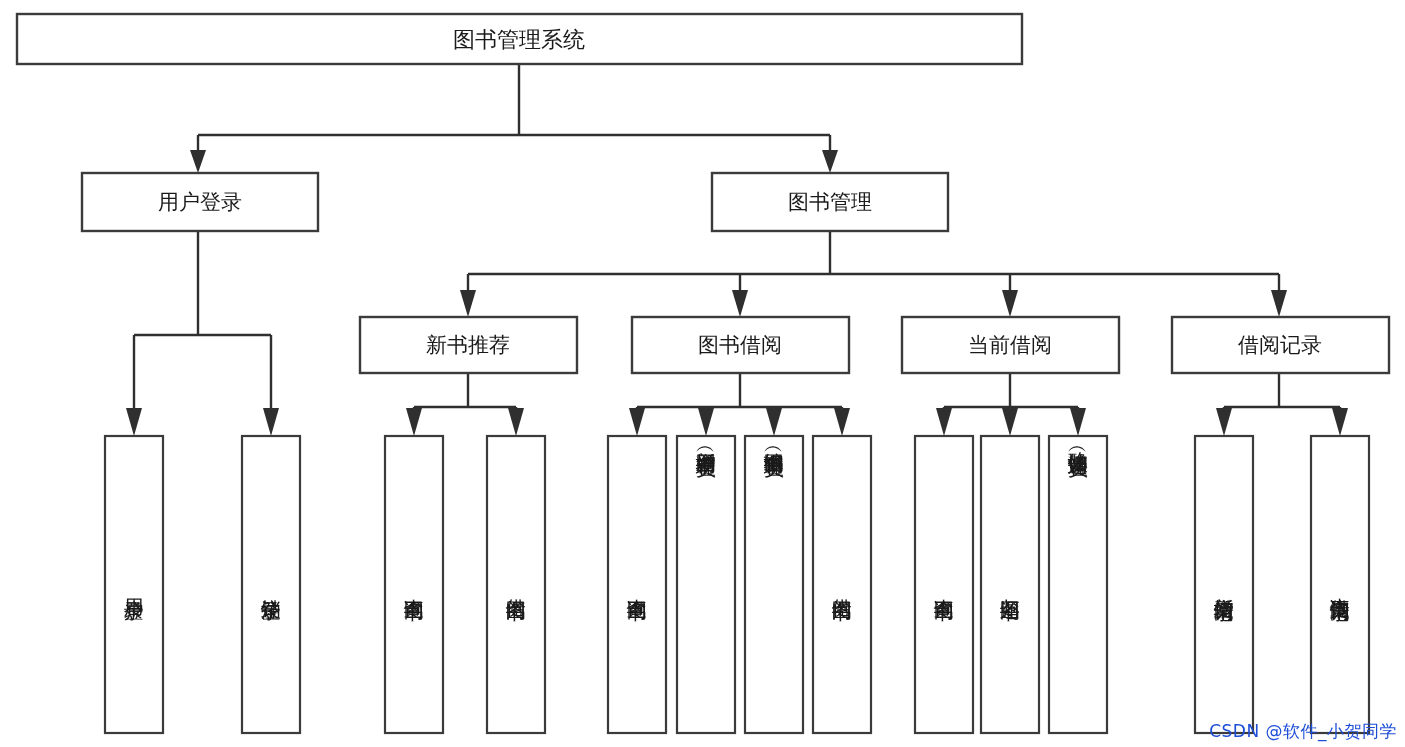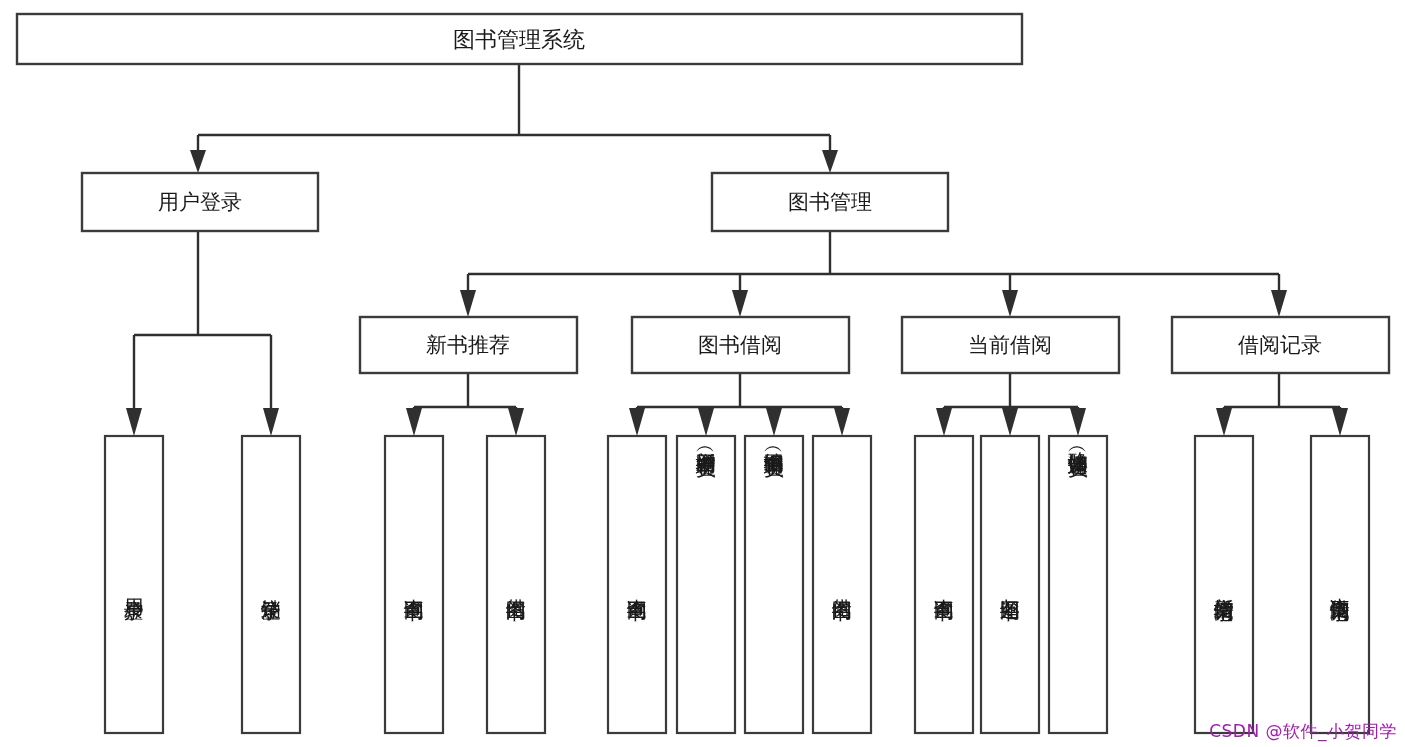--- a/index.html
+++ b/index.html
@@ -78,21 +78,21 @@
     color: #1a1a1a;
     letter-spacing: 1px;
     white-space: nowrap;
   }
   .watermark {
     position: absolute;
     right: 8px;
     bottom: 4px;
     font-family: "DejaVu Sans", "Liberation Sans", sans-serif;
     font-size: 17px;
-    color: #a21caf;
+    color: #1d4ed8;
     letter-spacing: 0.5px;
     white-space: nowrap;
     pointer-events: none;
   }
 </style>
 </head>
 <body>
 
 <div id="diagram-root">
 

